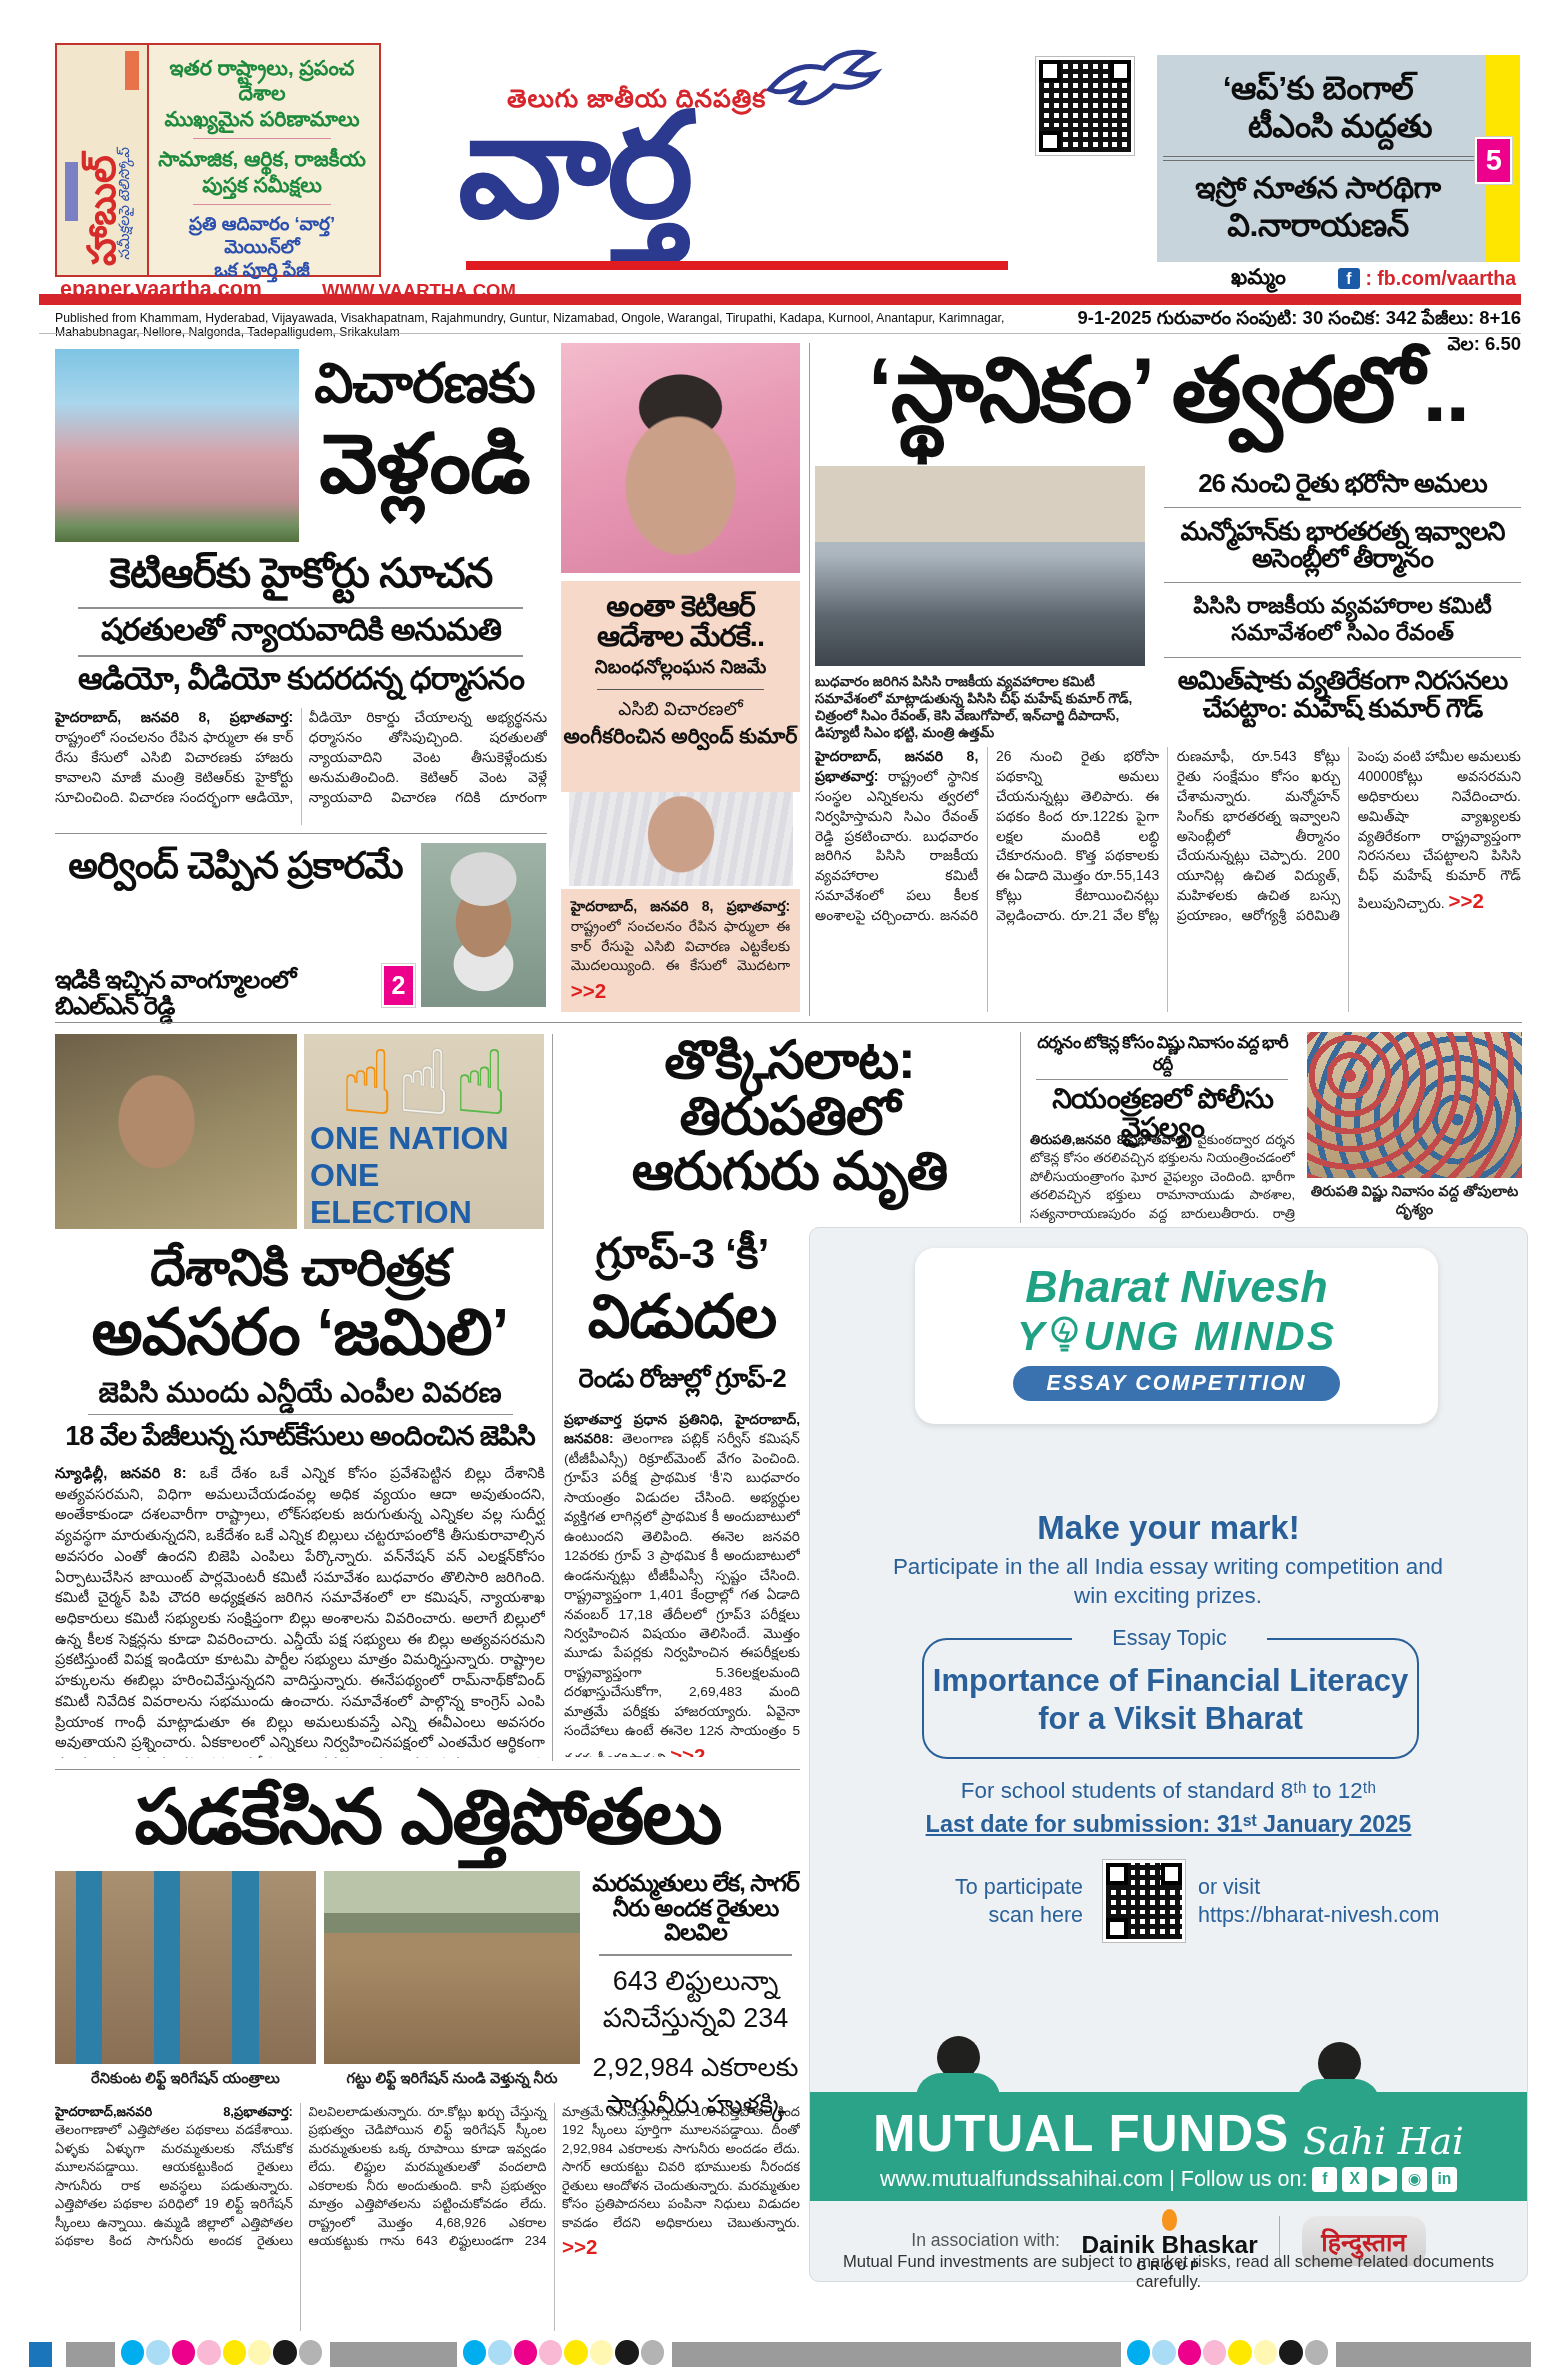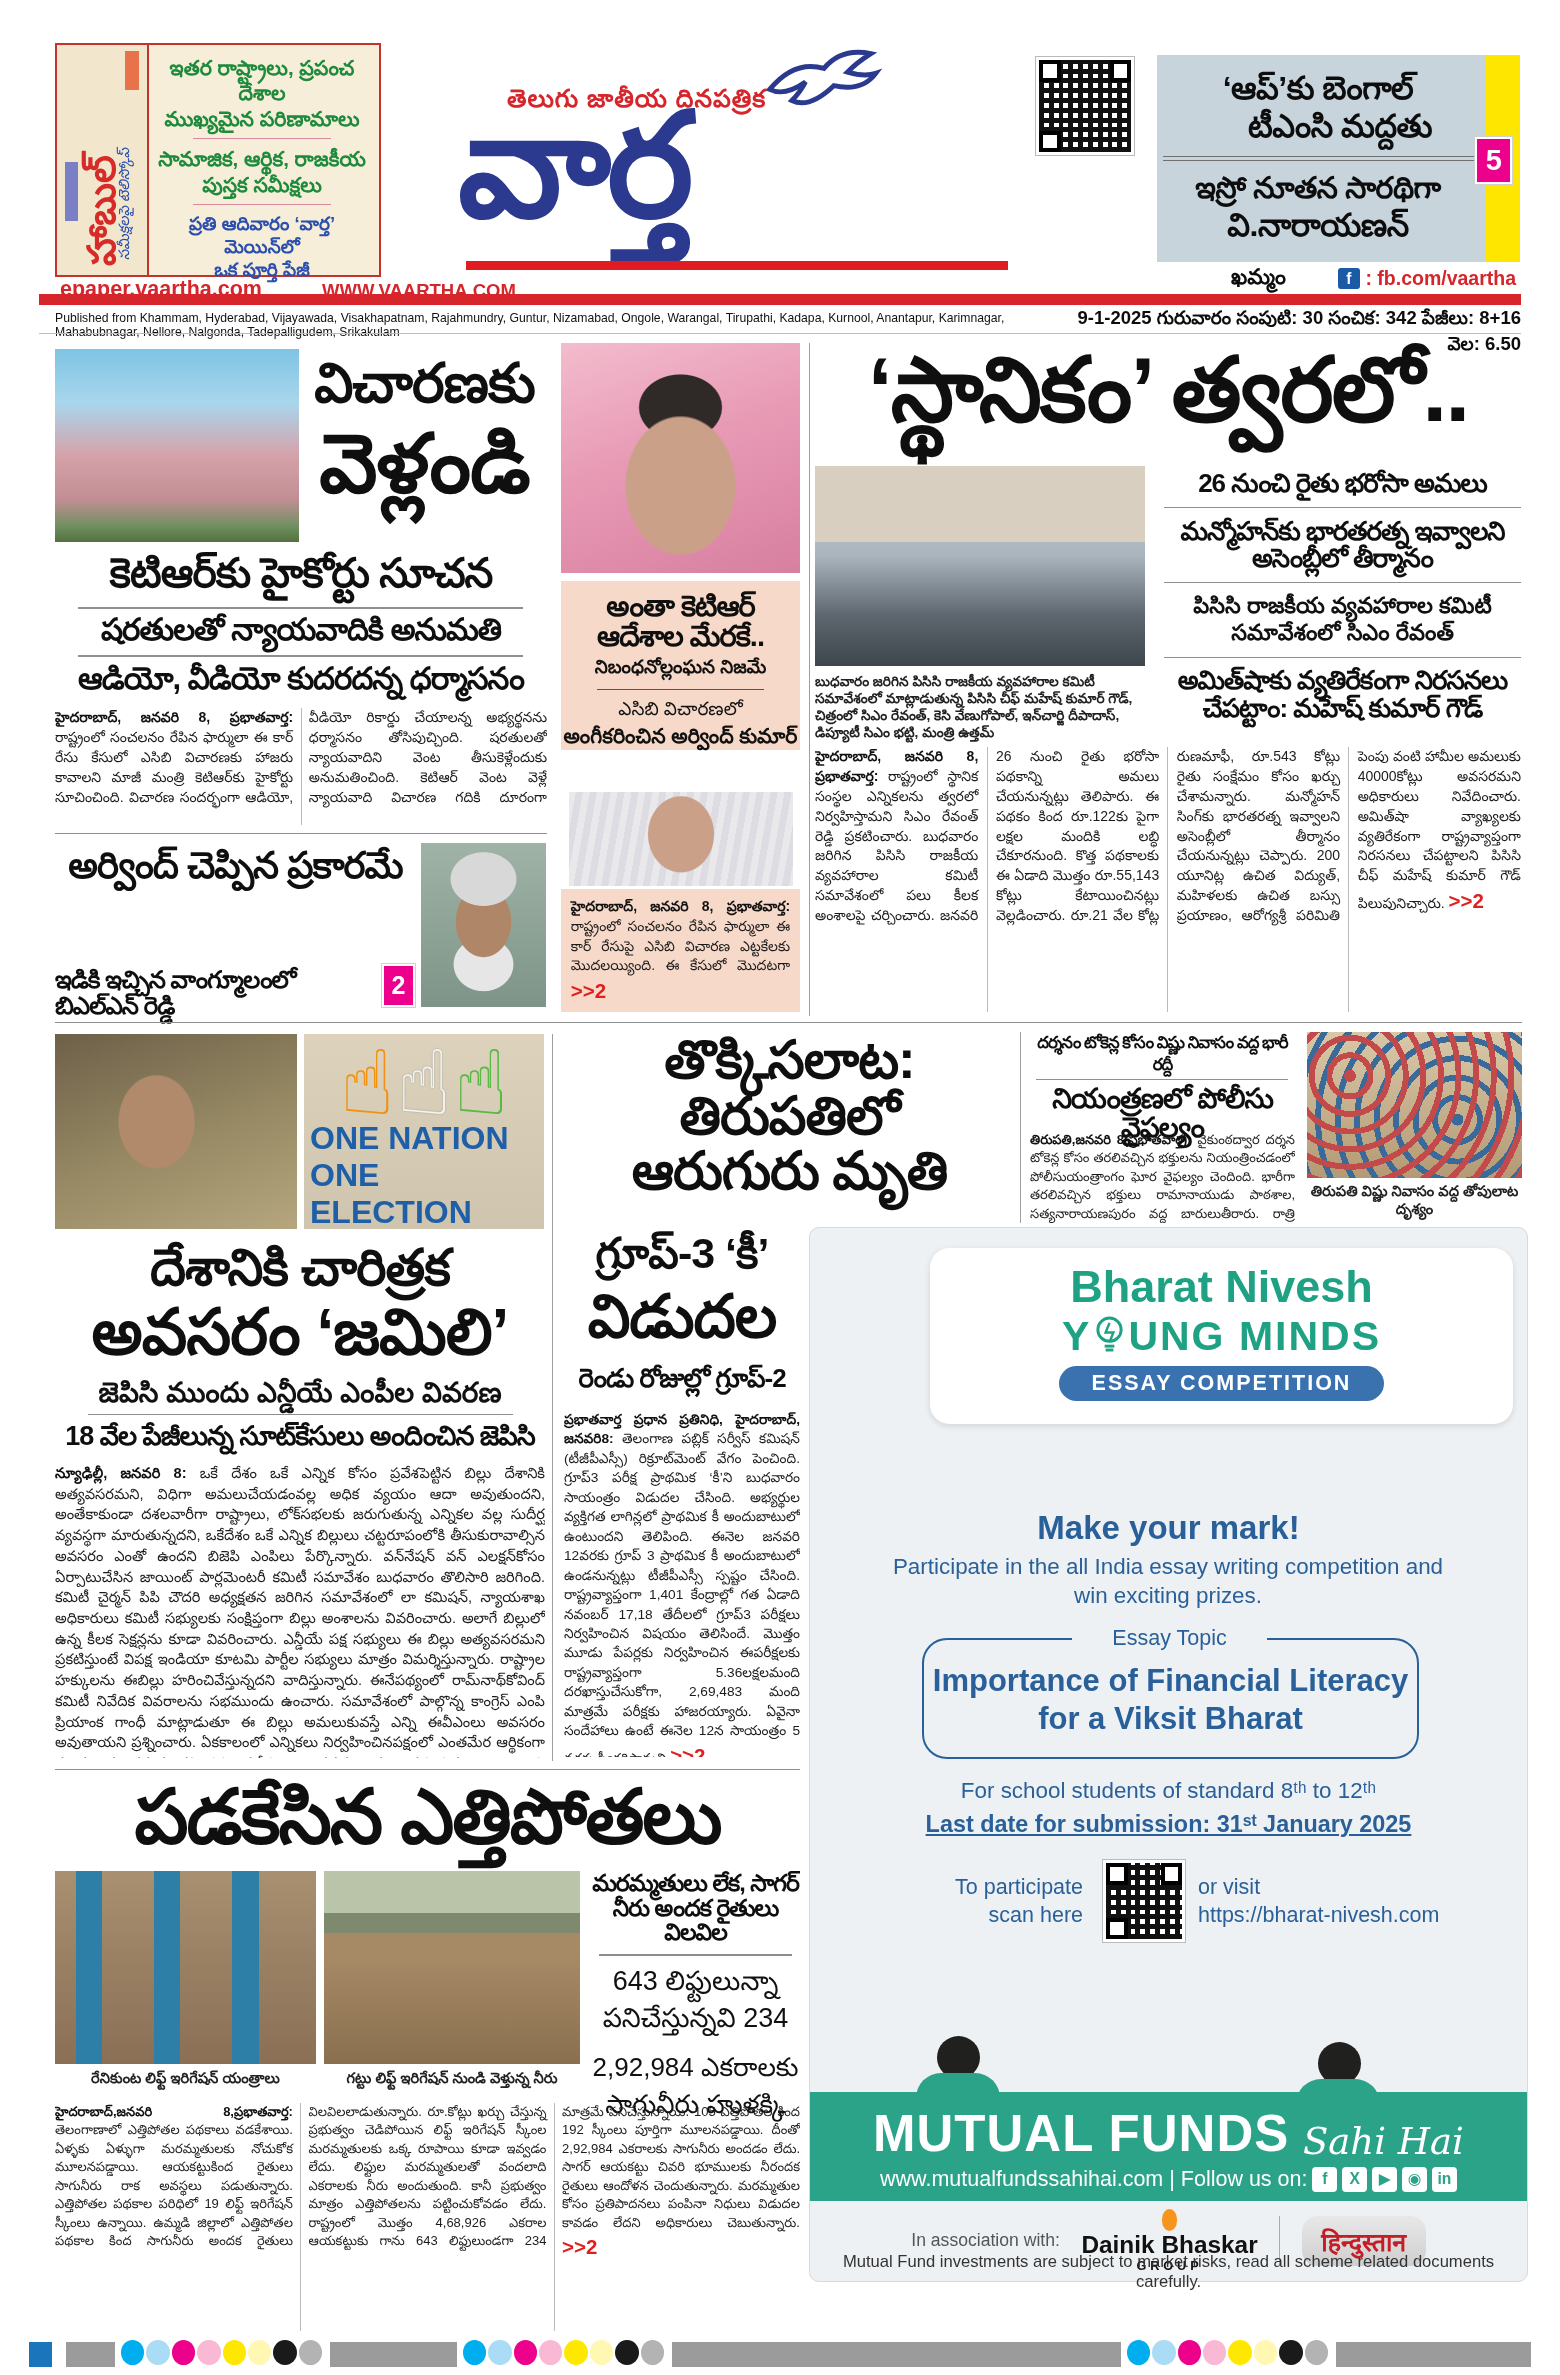--- a/index.html
+++ b/index.html
@@ -168,21 +168,21 @@
     
   </div>
   <div class="abs rule" style="left:55px;top:833px;width:492px;height:1px;"></div>
 
   <div class="abs ctr tel-head" style="left:55px;top:847px;width:361px;font-size:37px;">అర్వింద్ చెప్పిన ప్రకారమే</div>
   <div class="abs tel-head" style="left:55px;top:967px;width:322px;font-size:24.4px;">ఇడికి ఇచ్చిన వాంగ్మూలంలో బిఎల్ఎన్ రెడ్డి</div>
   <div class="abs badge" style="left:382px;top:964px;width:29px;height:39px;font-size:25px;">2</div>
   <div class="abs photo ph-old" style="left:421px;top:843px;width:125px;height:164px;"></div>
 
   <div class="abs photo ph-ktr" style="left:561px;top:343px;width:239px;height:230px;"></div>
-  <div class="abs peach ctr" style="left:561px;top:581px;width:239px;height:169px;">
+  <div class="abs peach ctr" style="left:561px;top:581px;width:239px;height:211px;">
     <div class="tel-head" style="font-size:29px;margin-top:9.8px;">అంతా కెటిఆర్</div>
     <div class="tel-head" style="font-size:29px;">ఆదేశాల మేరకే..</div>
     <div class="bold" style="font-size:18.5px;margin-top:3.9px;">నిబంధనోల్లంఘన నిజమే</div>
     <div style="height:1px;background:#555;width:70%;margin:7.8px auto;"></div>
     <div style="font-size:18.5px;">ఎసిబి విచారణలో</div>
     <div class="bold" style="font-size:20.5px;">అంగీకరించిన అర్వింద్ కుమార్</div>
   </div>
   <div class="abs photo ph-arv" style="left:569px;top:792px;width:224px;height:94px;"></div>
   <div class="abs peach body-text" style="left:561px;top:889px;width:239px;height:123px;padding:7.8px 9.8px;box-sizing:border-box;">
     <span class="dateline">హైదరాబాద్, జనవరి 8, ప్రభాతవార్త:</span>
@@ -255,21 +255,21 @@
   <div class="abs tel-head ctr" style="left:1030px;top:1084px;width:265px;font-size:28px;">నియంత్రణలో పోలీసు వైఫల్యం</div>
   <div class="abs body-text" style="left:1030px;top:1131px;width:265px;height:92px;font-size:13px;">
     <span class="dateline">తిరుపతి,జనవరి 8(ప్రభాతవార్త):</span>
     <span>వైకుంఠద్వార దర్శన టోకెన్ల కోసం తరలివచ్చిన భక్తులను నియంత్రించడంలో పోలీసుయంత్రాంగం ఘోర వైఫల్యం చెందింది. భారీగా తరలివచ్చిన భక్తులు రామానాయుడు పాఠశాల, సత్యనారాయణపురం వద్ద బారులుతీరారు. రాత్రి పెద్దతోపులాటలో క్రిందపడి ఆరుగురు భక్తులు మృతిచెందారు.</span>
     
   </div>
   <div class="abs photo ph-crowd" style="left:1307px;top:1032px;width:215px;height:146px;"></div>
   <div class="abs caption" style="left:1307px;top:1182px;width:215px;">తిరుపతి విష్ణు నివాసం వద్ద తోపులాట దృశ్యం</div>
 
   <div class="abs ad" style="left:809px;top:1227px;width:717px;height:1053px;">
-    <div class="logo-card abs ctr" style="left:120px;top:19.5px;width:583px;height:176px;">
+    <div class="logo-card abs ctr" style="left:105px;top:19.5px;width:523px;height:176px;font-style:italic;">
       <div class="brand" style="font-size:45px;margin-top:13.7px;">Bharat Nivesh</div>
       <div style="display:flex;align-items:center;justify-content:center;">
         <span class="brand" style="font-size:41px;letter-spacing:2px;">Y</span>
         <span style="margin:0 2px;">
           <svg width="33" height="39" viewBox="0 0 34 40">
               <circle cx="17" cy="15" r="12" fill="none" stroke="#1fa184" stroke-width="3"></circle>
               <path d="M17 8 L13 18 H21 L17 28" fill="none" stroke="#1fa184" stroke-width="2.5"></path>
               <line x1="12" y1="32" x2="22" y2="32" stroke="#1fa184" stroke-width="3"></line>
               <line x1="13" y1="36" x2="21" y2="36" stroke="#1fa184" stroke-width="3"></line>
             </svg>

